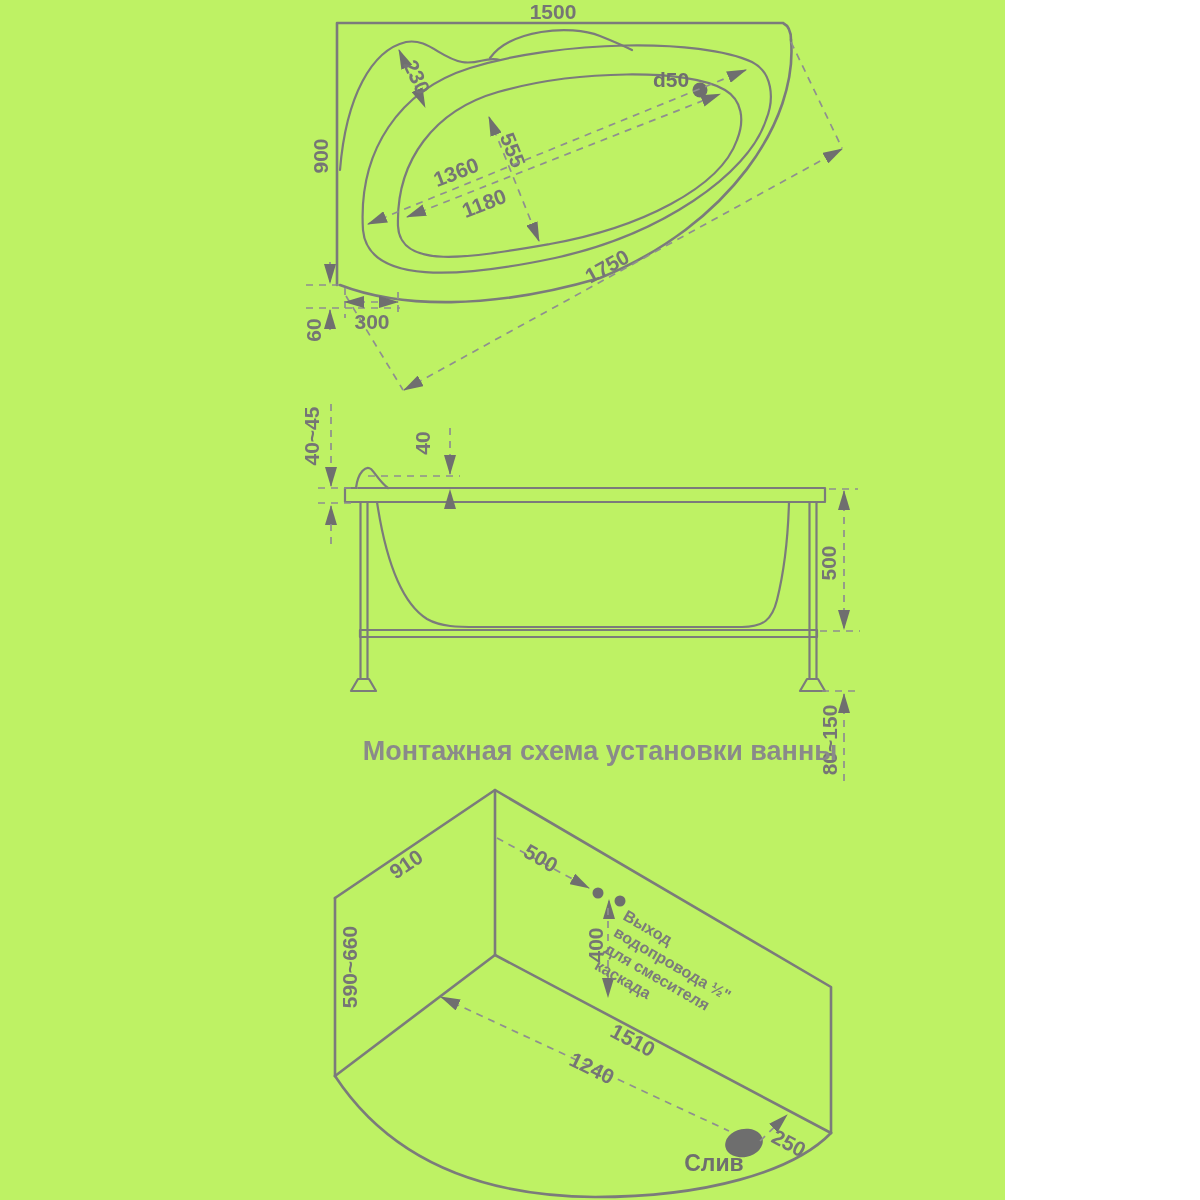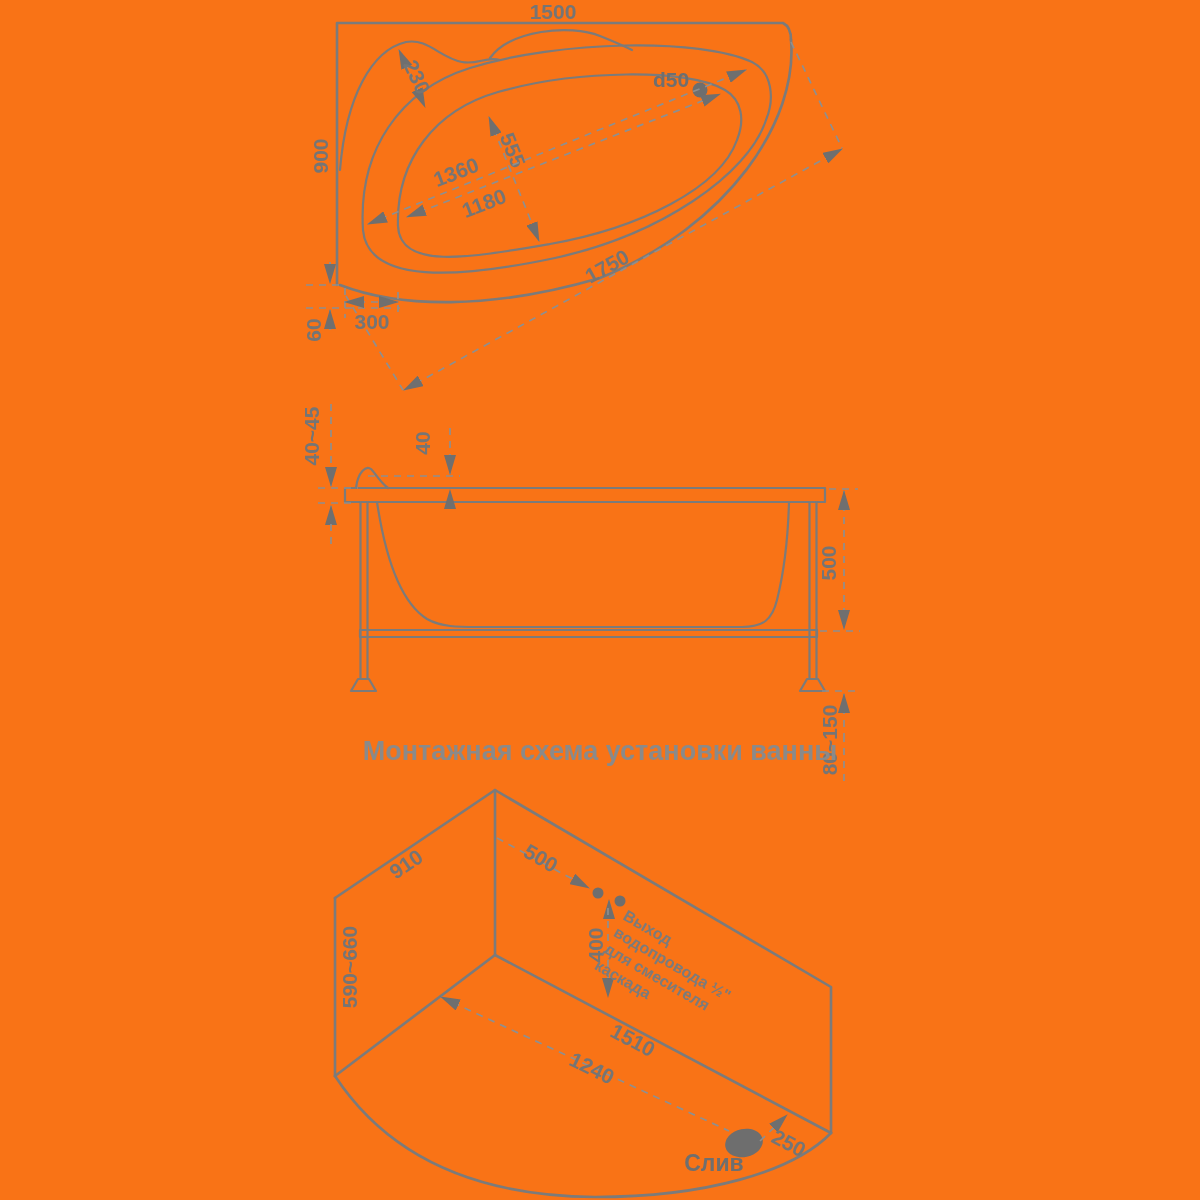--- a/index.html
+++ b/index.html
@@ -1,16 +1,16 @@
 <!DOCTYPE html>
 <html><head>
 <meta charset="utf-8">
 <style>
   html,body{margin:0;padding:0;background:#ffffff;}
-  .stage{position:relative;width:1200px;height:1200px;background:#f97316;overflow:hidden;
+  .stage{position:relative;width:1005px;height:1200px;background:#bef264;overflow:hidden;
          font-family:"Liberation Sans", sans-serif;}
   svg text{font-family:"Liberation Sans", sans-serif;}
   .ln   {stroke:#7b7b7b;stroke-width:2.6;fill:none;stroke-linecap:round;stroke-linejoin:round;}
   .ln2  {stroke:#7b7b7b;stroke-width:2.2;fill:none;stroke-linecap:round;stroke-linejoin:round;}
   .dash {stroke:#8f8f8f;stroke-width:1.7;fill:none;stroke-dasharray:7 6;stroke-linecap:butt;}
   .dim  {font-size:21px;font-weight:700;fill:#757575;text-anchor:middle;}
   .dimb {font-size:21px;font-weight:700;fill:#6f6f6f;text-anchor:middle;}
   .note {font-size:16px;font-weight:700;fill:#7b7b7b;text-anchor:start;}
   .drain{font-size:23px;font-weight:700;fill:#6f6f6f;text-anchor:middle;}
   .title{font-size:27px;font-weight:700;fill:#8a8a8a;text-anchor:middle;}

